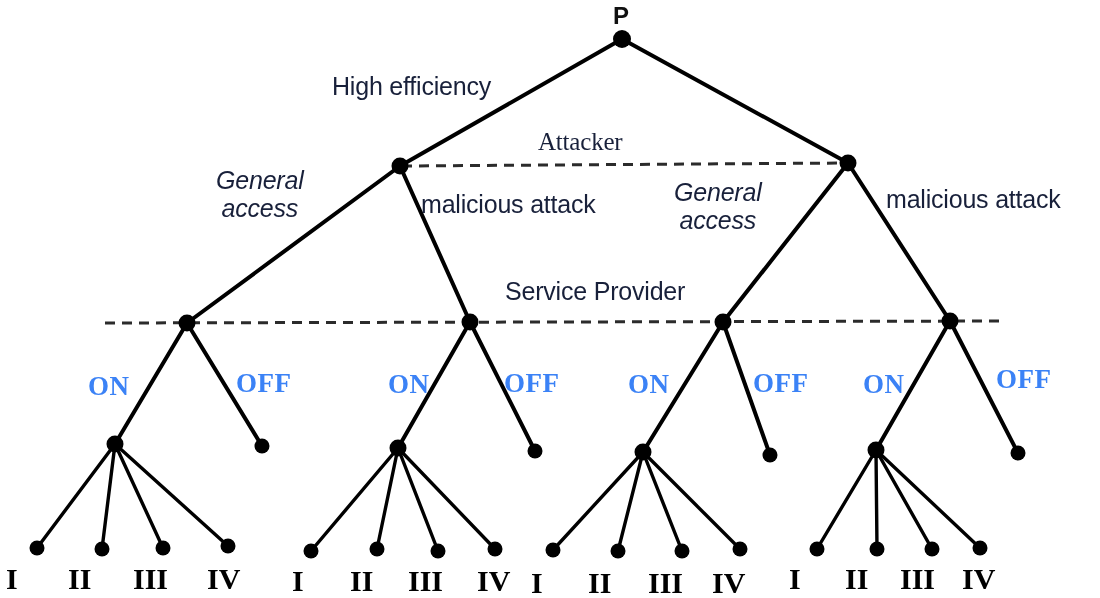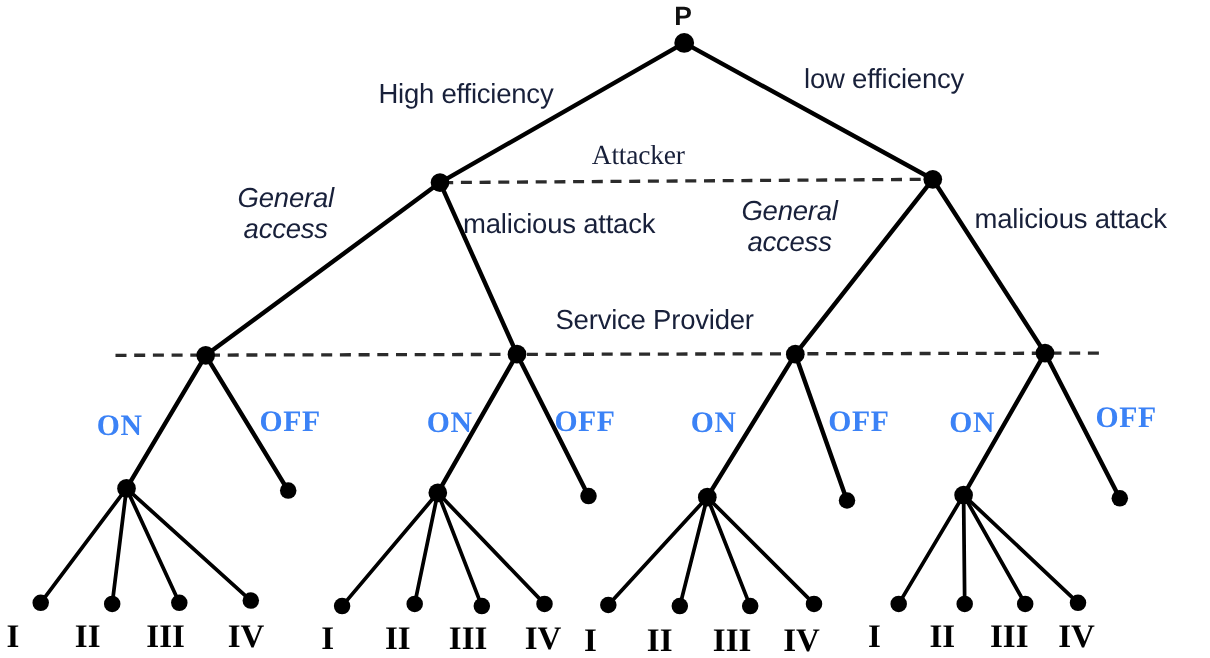--- a/index.html
+++ b/index.html
@@ -153,22 +153,21 @@
         <circle cx="740" cy="549" r="7.5" class="tree-node"></circle>
         <circle cx="817" cy="549" r="7.5" class="tree-node"></circle>
         <circle cx="877" cy="549" r="7.5" class="tree-node"></circle>
         <circle cx="932" cy="549" r="7.5" class="tree-node"></circle>
         <circle cx="980" cy="548" r="7.5" class="tree-node"></circle>
       </g>
   </svg>
 
   <div class="lbl lbl-root" id="root-label" style="left: 613px; top: 3px;">P</div>
 
-  <div class="lbl lbl-sans" id="branch-high-eff" style="left: 344px; top: 72px;">High efficiency</div>
-  <div class="lbl lbl-sans" id="branch-low-eff" style="left: 731px; top: 58px;">low efficiency</div>
+  <div class="lbl lbl-sans" id="branch-high-eff" style="left: 332px; top: 72px;">High efficiency</div>
 
   <div class="lbl lbl-sans" id="infoset-attacker-label" style="left: 538px; top: 128px; font-family: Liberation Serif, serif;">Attacker</div>
   <div class="lbl lbl-sans" id="infoset-sp-label" style="left: 505px; top: 277px;">Service Provider</div>
 
   <div class="lbl lbl-sans lbl-2line" id="ab-0" style="left: 216px; top: 166px;">
     <div>General</div>
     <div>access</div>
   </div>
   <div class="lbl lbl-sans" id="ab-1" style="left: 421px; top: 190px;">malicious attack</div>
   <div class="lbl lbl-sans lbl-2line" id="ab-2" style="left: 674px; top: 178px;">

